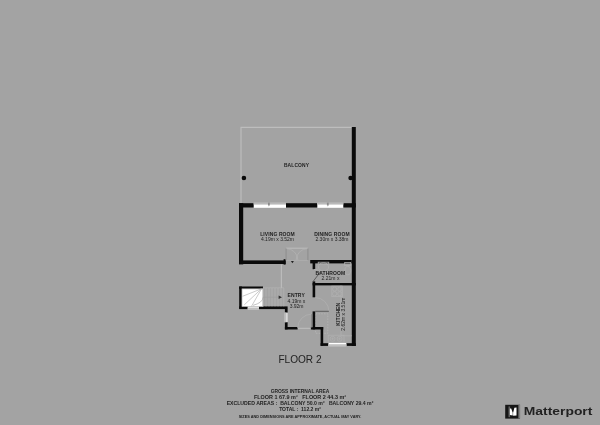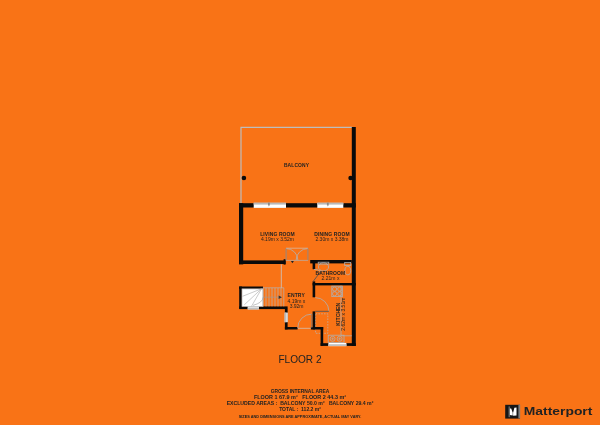--- a/index.html
+++ b/index.html
@@ -1,16 +1,16 @@
 <!DOCTYPE html>
 <html><head>
 <meta charset="utf-8">
 <style>
   html,body{margin:0;padding:0;background:#fff;}
-  .page{position:relative;width:600px;height:425px;background:#f97316;overflow:hidden;
+  .page{position:relative;width:600px;height:425px;background:#a3a3a3;overflow:hidden;
         font-family:"Liberation Sans",sans-serif;}
   svg{position:absolute;top:0;left:0;}
   text{font-family:"Liberation Sans",sans-serif;fill:#222;}
 </style>
 </head>
 <body>
 <div class="page">
 <svg width="600" height="425" viewBox="0 0 600 425">
 
   <path d="M241 204 L241 127.3 L352.5 127.3" fill="none" stroke="#bdbdbd" stroke-width="1.2"></path>

